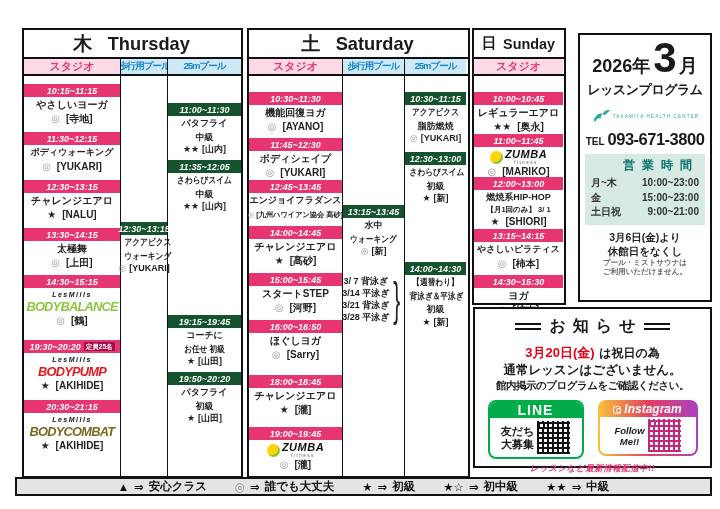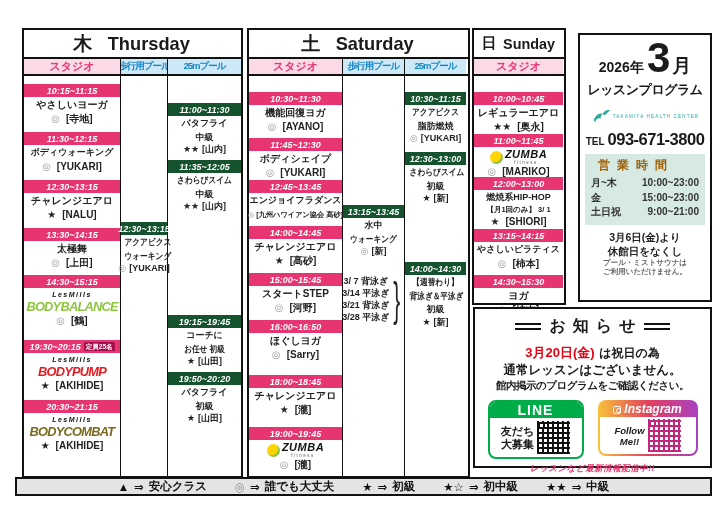--- a/index.html
+++ b/index.html
@@ -42,32 +42,32 @@
   .zumba{display:flex;align-items:center;justify-content:center;gap:2px;margin-top:2px;}
   .zicon{width:13px;height:13px;border-radius:50%;background:radial-gradient(circle at 35% 35%,#ffd400 55%,#8bc53f 56%);}
   .zname{font-size:11px;font-weight:bold;font-style:italic;letter-spacing:.5px;line-height:11px;color:#111;}
   .zfit{font-size:4.5px;color:#555;letter-spacing:1.5px;line-height:5px;}
   .dates{display:flex;align-items:center;justify-content:center;}
   .dlines .dline{font-size:9px;font-weight:bold;line-height:12px;white-space:nowrap;color:#222;}
   .brace{font-size:46px;font-weight:100;transform:scaleX(.45);line-height:46px;color:#222;}
   
   .rp{position:absolute;left:578px;top:33px;width:134px;height:269px;border:2px solid #111;background:#fff;box-sizing:border-box;}
   .rp-title{display:flex;align-items:baseline;justify-content:center;gap:3px;margin-top:6px;font-weight:bold;}
-  .rp-year{font-size:14px;}
+  .rp-year{font-size:18px;}
   .rp-month{font-size:42px;line-height:34px;letter-spacing:-1px;}
   .rp-month-unit{font-size:19px;}
   .rp-program{text-align:center;font-weight:bold;font-size:13px;margin-top:2px;letter-spacing:-.5px;}
   .rp-logo{display:flex;align-items:center;justify-content:center;gap:2px;margin-top:9px;}
   .rp-logo-text{color:#2aa79b;font-weight:bold;font-style:italic;font-size:12.5px;line-height:13px;letter-spacing:-.5px;}
   .rp-logo-sub{color:#2aa79b;font-size:4.5px;letter-spacing:1.2px;line-height:6px;text-align:center;}
   .rp-tel{display:flex;align-items:baseline;justify-content:center;gap:3px;margin-top:4px;font-weight:bold;}
   .rp-tel-label{font-size:10px;}
   .rp-tel-number{font-size:16.5px;letter-spacing:-.5px;}
   .rp-hours{background:#d6e9e3;margin:5px 5px 0 5px;padding:3px 6px 5px 6px;}
-  .rp-hours-title{text-align:left;font-weight:bold;font-size:12px;letter-spacing:7px;padding-left:7px;color:#a16207;margin-bottom:2px;}
+  .rp-hours-title{text-align:right;font-weight:bold;font-size:12px;letter-spacing:7px;padding-left:7px;color:#0f766e;margin-bottom:2px;}
   .hrow{display:flex;justify-content:space-between;font-size:10px;font-weight:bold;color:#333;line-height:14.5px;}
   .rp-notice{margin-top:5px;text-align:center;}
   .nline{font-size:10.5px;font-weight:bold;color:#222;line-height:14px;}
   .nsub{font-size:7.5px;font-weight:bold;color:#666;line-height:9.5px;}
   .nsub:first-of-type{margin-top:2px;}
   
   .news{position:absolute;left:473px;top:307px;width:239px;height:161px;border:2px solid #111;background:#fff;box-sizing:border-box;text-align:center;}
   .news-head{display:flex;align-items:center;justify-content:center;gap:1px;margin-top:7px;}
   .news-title{font-weight:bold;font-size:16px;letter-spacing:7px;padding-left:7px;}
   .dbl{width:26px;height:7px;border-top:2px solid #111;border-bottom:2px solid #111;box-sizing:border-box;}
@@ -165,21 +165,21 @@
               </div>
               <div class="lm-brand">LesMills</div>
               <div class="lm-name" style="color: rgb(140, 198, 62);">BODYBALANCE</div>
               <div class="clevel">
                 <div class="sym circ" style="display: inline;">◎</div>
                 <div style="display: inline;">[鶴]</div>
               </div>
             </div>
             <div class="card" style="top: 264px;">
               <div class="tbar pink">
-                <div style="display: inline;">19:30~20:15</div>
+                <div style="display: inline;">19:30~20:20</div>
                 <div class="badge">定員25名</div>
               </div>
               <div class="lm-brand">LesMills</div>
               <div class="lm-name" style="color: rgb(227, 27, 35);">BODYPUMP</div>
               <div class="clevel">
                 <div class="sym" style="display: inline;">★</div>
                 <div style="display: inline;">[AKIHIDE]</div>
               </div>
             </div>
             <div class="card" style="top: 324px;">

